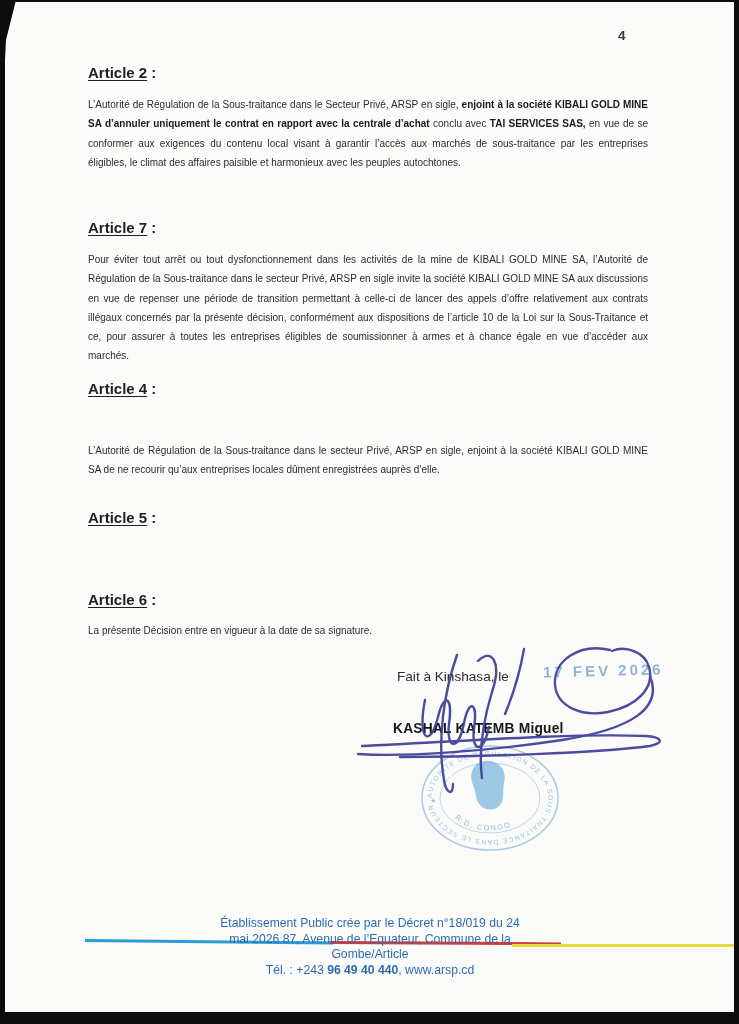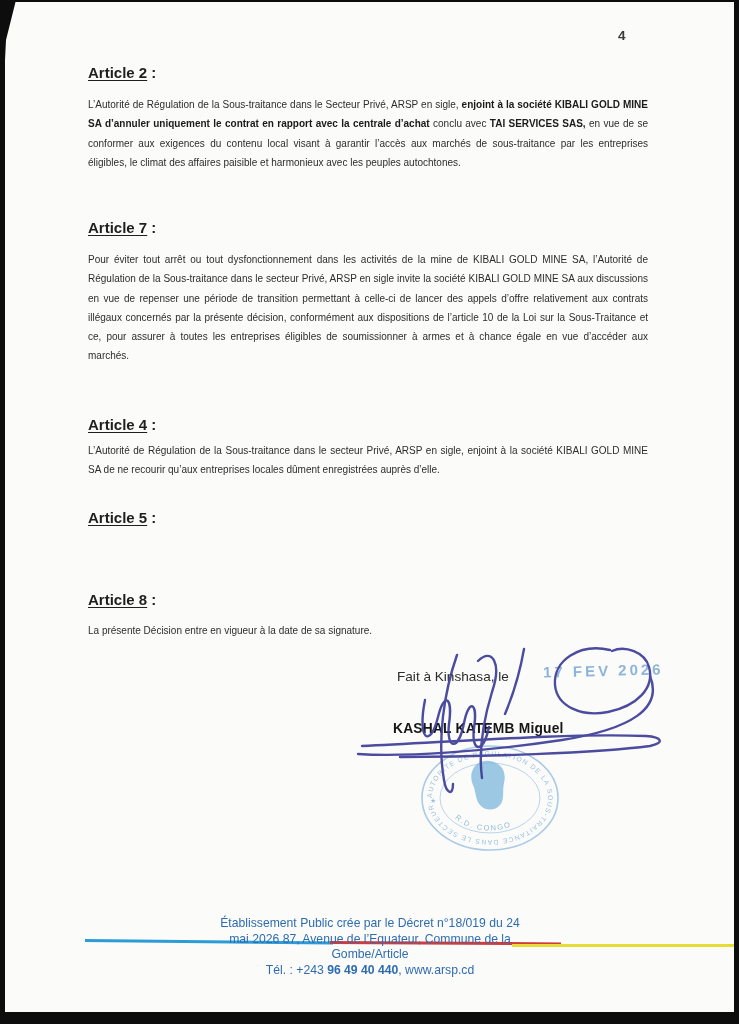--- a/index.html
+++ b/index.html
@@ -50,31 +50,31 @@
   <div class="art-h" style="top:64px">
     <span class="t">Article 2</span><span> :</span>
   </div>
   <div class="para" style="top:95px"><span>L’Autorité de Régulation de la Sous-traitance dans le Secteur Privé, ARSP en sigle, </span><span class="b">enjoint à la société KIBALI GOLD MINE SA d’annuler uniquement le contrat en rapport avec la centrale d’achat</span><span> conclu avec </span><span class="b">TAI SERVICES SAS,</span><span> en vue de se conformer aux exigences du contenu local visant à garantir l’accès aux marchés de sous-traitance par les entreprises éligibles, le climat des affaires paisible et harmonieux avec les peuples autochtones.</span></div>
 
   <div class="art-h" style="top:219px">
     <span class="t">Article 7</span><span> :</span>
   </div>
   <div class="para" style="top:250px"><span>Pour éviter tout arrêt ou tout dysfonctionnement dans les activités de la mine de KIBALI GOLD MINE SA, l’Autorité de Régulation de la Sous-traitance dans le secteur Privé, ARSP en sigle invite la société KIBALI GOLD MINE SA aux discussions en vue de repenser une période de transition permettant à celle-ci de lancer des appels d’offre relativement aux contrats illégaux concernés par la présente décision, conformément aux dispositions de l’article 10 de la Loi sur la Sous-Traitance et ce, pour assurer à toutes les entreprises éligibles de soumissionner à armes et à chance égale en vue d’accéder aux marchés.</span></div>
 
-  <div class="art-h" style="top:416px">
+  <div class="art-h" style="top:380px">
     <span class="t">Article 4</span><span> :</span>
   </div>
   <div class="para" style="top:441px"><span>L’Autorité de Régulation de la Sous-traitance dans le secteur Privé, ARSP en sigle, enjoint à la société KIBALI GOLD MINE SA de ne recourir qu’aux entreprises locales dûment enregistrées auprès d’elle.</span></div>
 
   <div class="art-h" style="top:509px">
     <span class="t">Article 5</span><span> :</span>
   </div>
 
   <div class="art-h" style="top:591px">
-    <span class="t">Article 8</span><span> :</span>
+    <span class="t">Article 6</span><span> :</span>
   </div>
   <div class="para" style="top:621px"><span>La présente Décision entre en vigueur à la date de sa signature.</span></div>
 
   <div class="fait">Fait à Kinshasa, le</div>
   <div class="datestamp">17 FEV 2026</div>
   <div class="signame">KASHAL KATEMB Miguel</div>
 
   <svg class="overlay" style="z-index:2" viewBox="0 0 739 1024">
     <defs>
       <path id="ringPath" d="M 432 798 A 58 42 0 1 1 548 798 A 58 42 0 1 1 432 798"></path>

